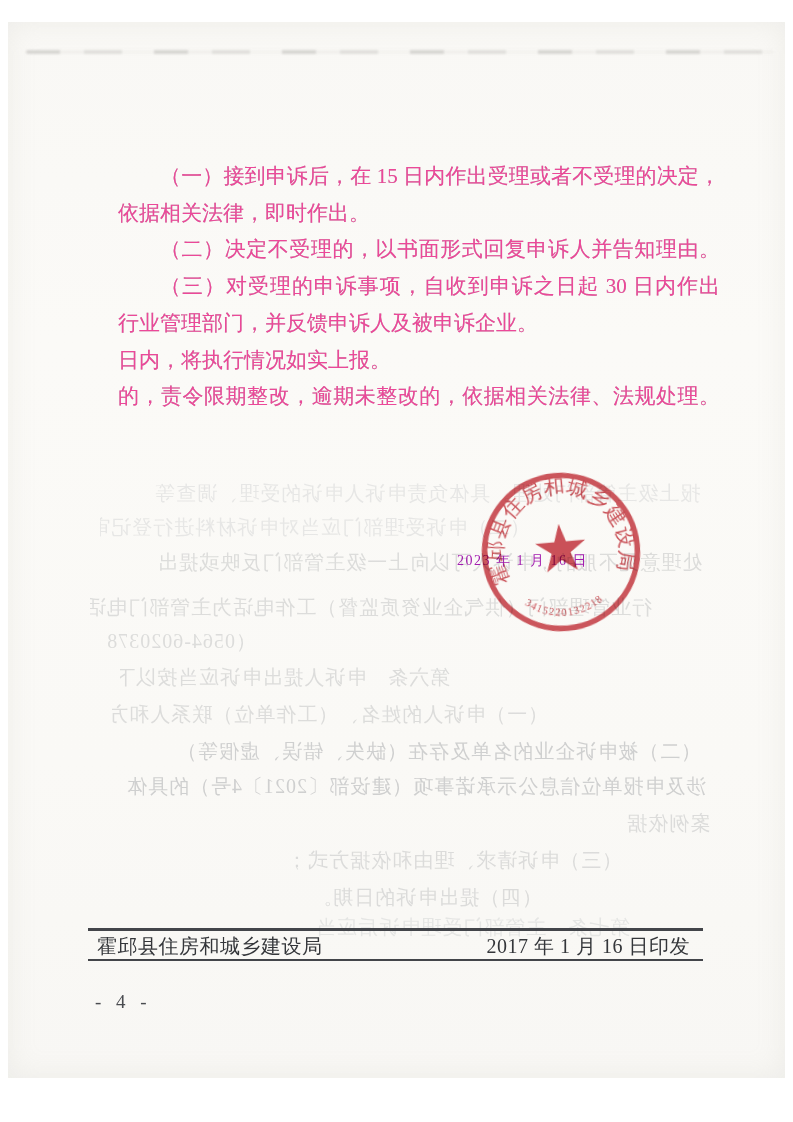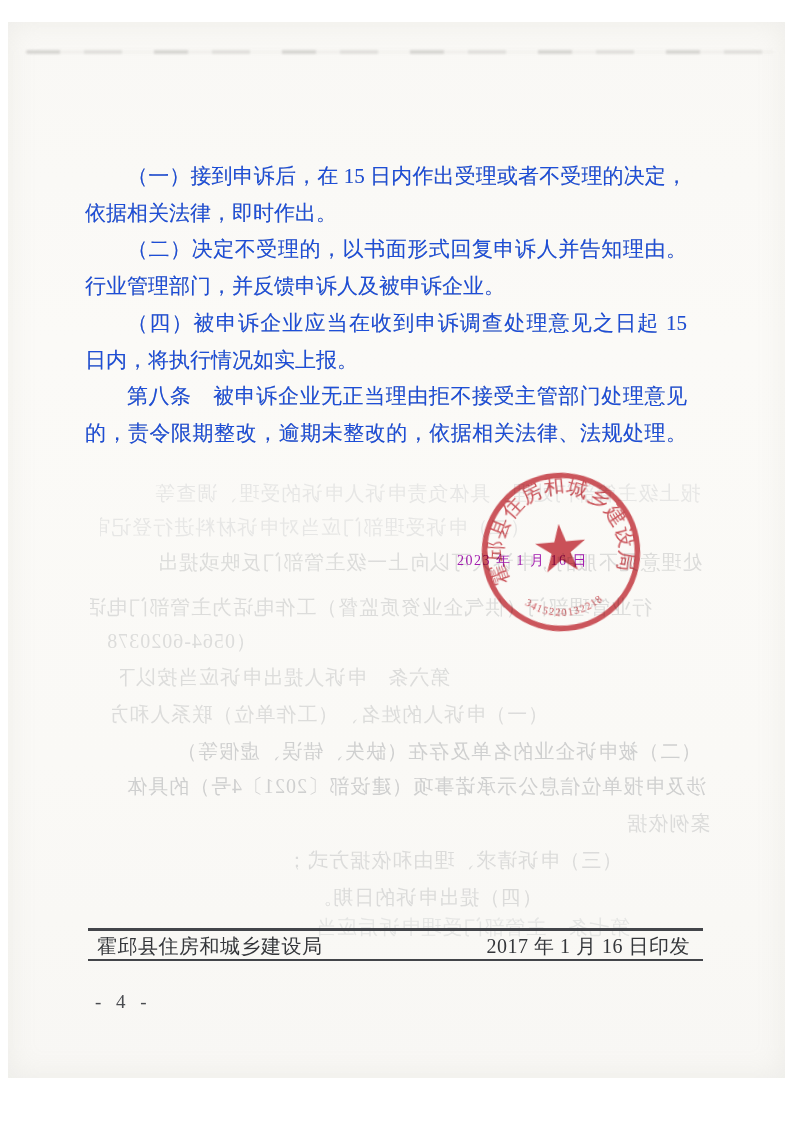--- a/index.html
+++ b/index.html
@@ -24,22 +24,22 @@
   .ghost{
     position:absolute;white-space:nowrap;overflow:hidden;
     font-size:20px;letter-spacing:1px;line-height:22px;
     transform:scaleX(-1);filter:blur(.5px);
   }
   .ghost.weak{color:rgba(112,117,124,.14);}
   .ghost.med{color:rgba(112,117,124,.22);}
   .ghost.strong{color:rgba(108,113,120,.30);}
   
   .body-text{
-    position:absolute;left:85px;top:158px;width:602px;
-    font-size:21px;line-height:36.7px;color:#1d4ed8;
+    position:absolute;left:118px;top:158px;width:602px;
+    font-size:21px;line-height:36.7px;color:#ec4899;
     text-shadow:0 0 .4px rgba(60,60,60,.35);
   }
   .line{width:602px;}
   .line.fill{text-align:justify;text-align-last:justify;}
   .line.indent{padding-left:42px;width:560px;}
   
   .date-line{
     position:absolute;left:457px;top:552px;font-size:14px;color:#a21caf;
     letter-spacing:1.5px;white-space:nowrap;
   }
@@ -83,24 +83,23 @@
   <div class="ghost med" style="top:812px;left:626px;width:84px;">案例依据；</div>
   <div class="ghost med" style="top:849px;left:292px;width:330px;">（三）申诉请求、理由和依据方式；</div>
   <div class="ghost med" style="top:886px;left:302px;width:240px;">（四）提出申诉的日期。</div>
   <div class="ghost weak" style="top:916px;left:300px;width:330px;">第七条　主管部门受理申诉后应当</div>
 </div>
 
 <main class="body-text">
   <div class="line indent fill">（一）接到申诉后，在 15 日内作出受理或者不受理的决定，</div>
   <div class="line">依据相关法律，即时作出。</div>
   <div class="line indent fill">（二）决定不受理的，以书面形式回复申诉人并告知理由。</div>
+  <div class="line indent fill">（三）对受理的申诉事项，自收到申诉之日起 30 日内作出</div>
   <div class="line">行业管理部门，并反馈申诉人及被申诉企业。</div>
-  <div class="line indent fill">（四）被申诉企业应当在收到申诉调查处理意见之日起 15</div>
   <div class="line">日内，将执行情况如实上报。</div>
-  <div class="line indent fill">第八条　被申诉企业无正当理由拒不接受主管部门处理意见</div>
   <div class="line fill">的，责令限期整改，逾期未整改的，依据相关法律、法规处理。</div>
 </main>
 
 <div class="date-line">2023 年 1 月 16 日</div>
 
 <svg class="seal" viewBox="0 0 160 160" aria-hidden="true">
   <circle cx="80" cy="80" r="75.5" fill="none" stroke="#c5353e" stroke-width="5.5" opacity=".92"></circle>
   <polygon fill="#c5353e" opacity=".95" points="80,52 85.8,70 104.7,70 89.4,81.1 95.3,99 80,87.9 64.7,99 70.6,81.1 55.3,70 74.2,70"></polygon>
   <defs>
     <path id="arcTop" d="M 27.4,104.5 A 58,58 0 1,1 132.6,104.5" fill="none"></path>

